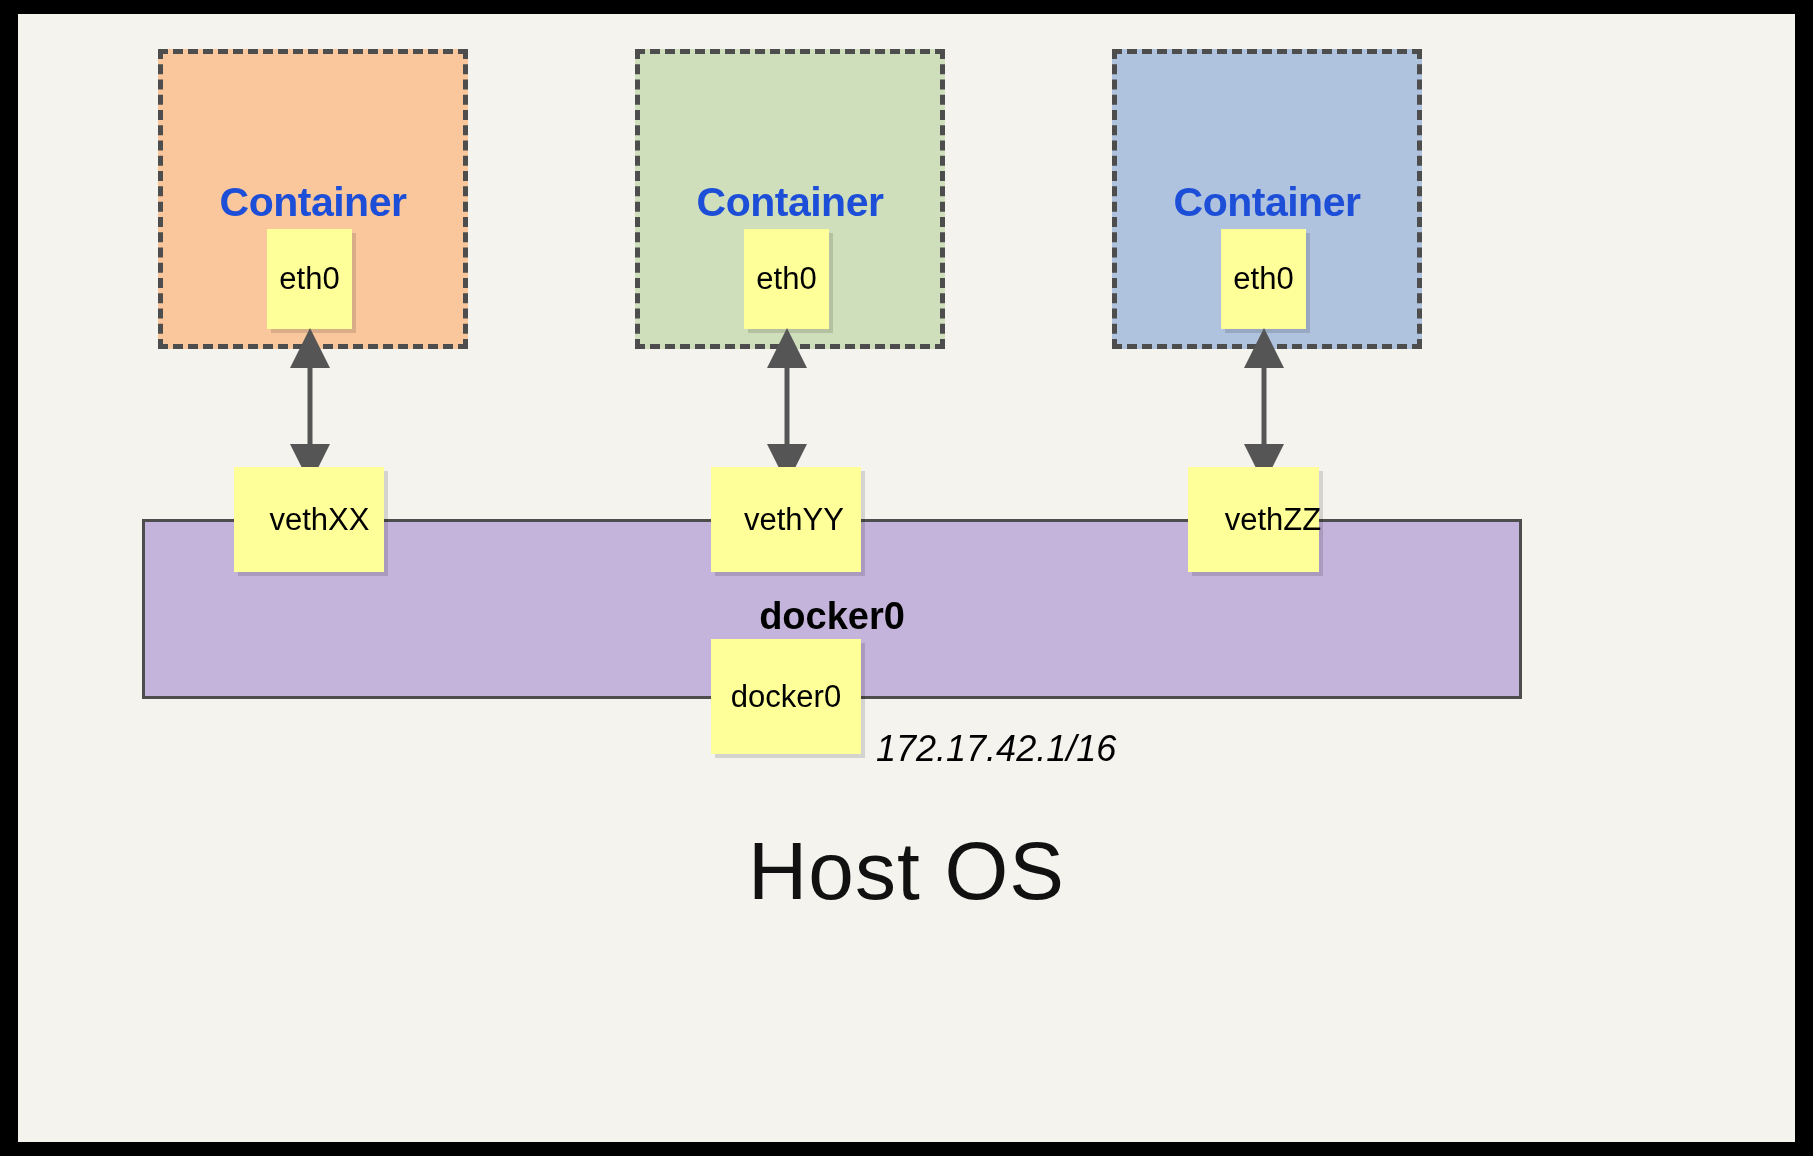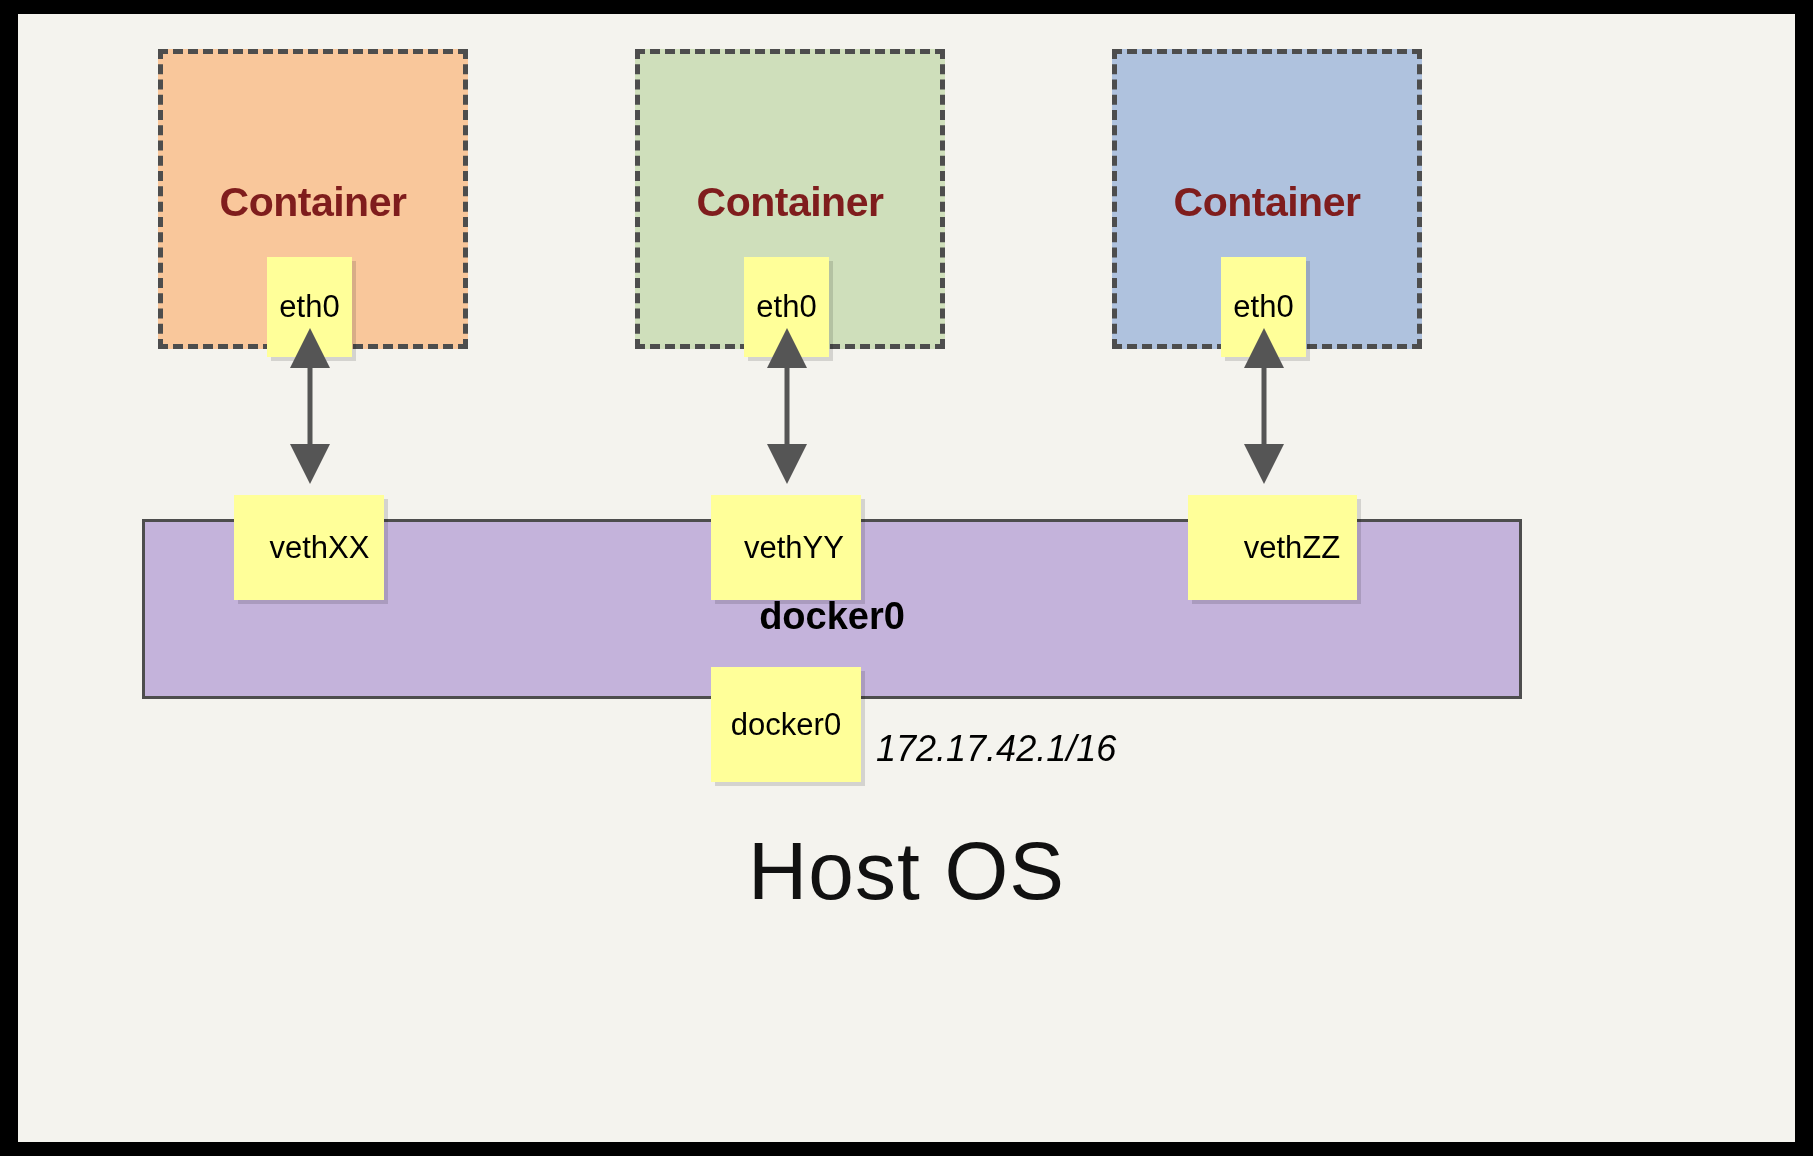--- a/index.html
+++ b/index.html
@@ -33,38 +33,37 @@
     border: 5px dashed #4d4d4d;
     box-sizing: border-box;
   }
   .container-title {
     position: absolute;
     left: 0;
     right: 0;
     text-align: center;
     font-size: 41px;
     font-weight: bold;
-    color: #7f1d1d;
+    color: #1d4ed8;
     letter-spacing: -0.5px;
     white-space: nowrap;
   }
 
   
   .ybox {
     position: absolute;
     background: #ffff99;
     box-shadow: 4px 4px 0 rgba(0,0,0,0.13);
     box-sizing: border-box;
     display: flex;
     align-items: center;
     justify-content: center;
     font-size: 31px;
     color: #000000;
     white-space: nowrap;
-    margin-top: 28px;
   }
 
   
   #docker-bar {
     position: absolute;
     background: #c4b3db;
     border: 3px solid #4d4d4d;
     box-sizing: border-box;
   }
   #docker-bar-label {
@@ -159,21 +158,21 @@
       </defs>
       <line x1="26" y1="128" x2="26" y2="12" stroke="#555555" stroke-width="5" marker-start="url(#arrTail3)" marker-end="url(#arrHead3)"></line>
     </svg>
 
     <div id="docker-bar" style="left:124px; top:505px; width:1380px; height:180px;">
       <div id="docker-bar-label" style="top:73px;">docker0</div>
     </div>
 
     <div class="ybox" style="left:216px; top:453px; width:150px; height:105px;padding-left:21px;">vethXX</div>
     <div class="ybox" style="left:693px; top:453px; width:150px; height:105px;padding-left:16px;">vethYY</div>
-    <div class="ybox" style="left:1170px; top:453px; width:169px; height:105px;padding-left:39px;">vethZZ</div>
+    <div class="ybox" style="left:1170px; top:453px; width:131px; height:105px;padding-left:39px;">vethZZ</div>
 
     <div class="ybox" style="left:693px; top:625px; width:150px; height:115px;">docker0</div>
 
     <div id="ip-label" style="left:858px; top:714px;font-style:italic;">172.17.42.1/16</div>
 
     <div id="host-os" style="top:810px;">Host OS</div>
 
   </div>
 </div>
 

